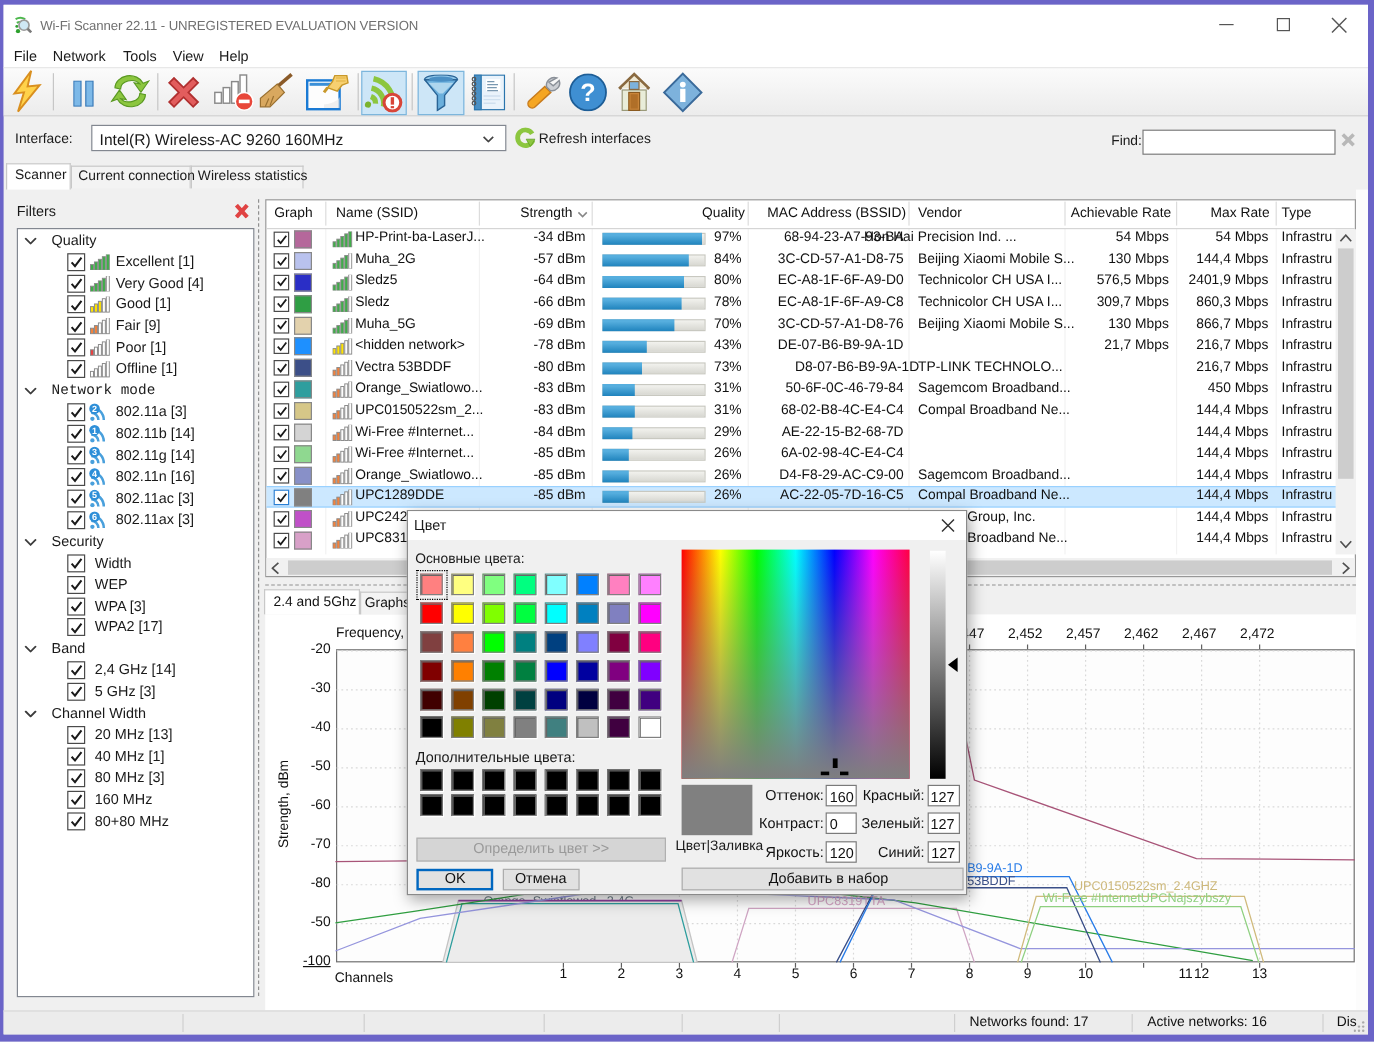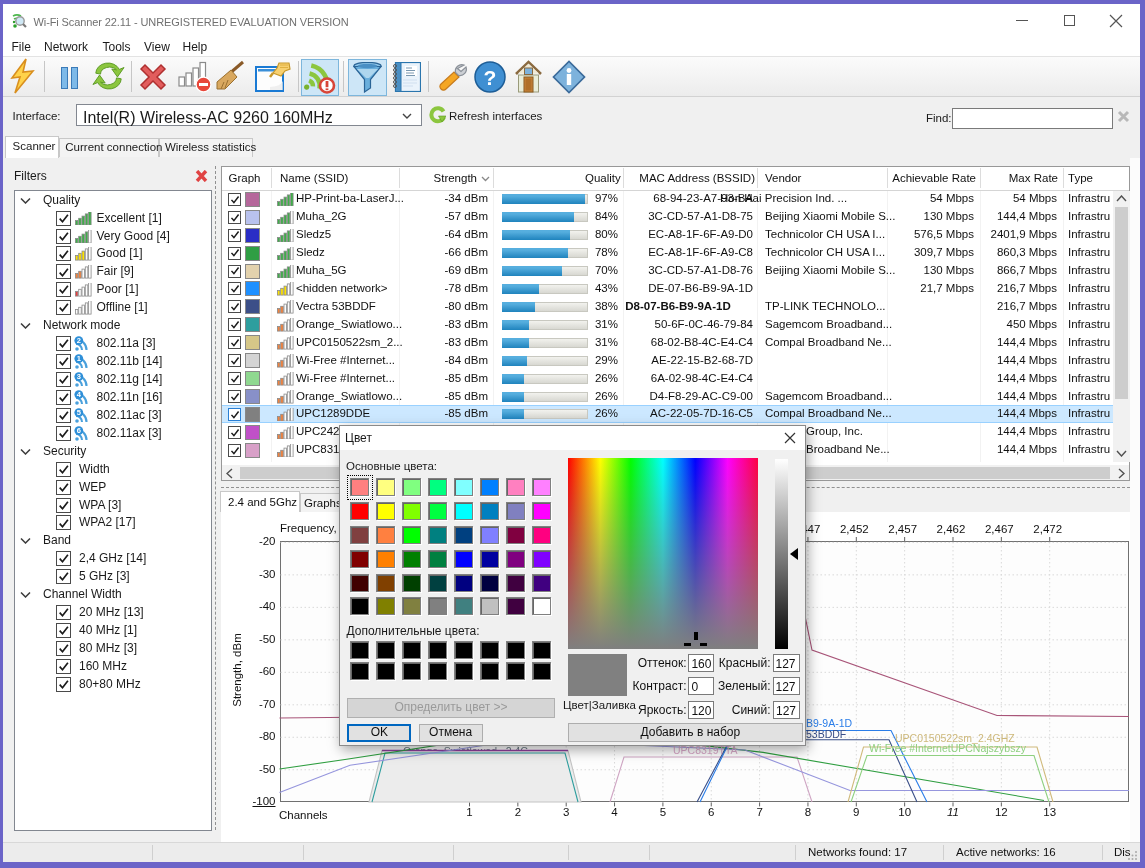--- a/index.html
+++ b/index.html
@@ -122,21 +122,21 @@
 <rect x="9" y="17" width="9" height="15" fill="#c9853a" stroke="#8a5a20" stroke-width="1"></rect>
 <rect x="10.5" y="18.5" width="6" height="12" fill="#b06f28"></rect>
   </svg>
 <svg class="abs" style="left:551px;top:59px" width="36" height="36" viewBox="0 0 36 36">
 <rect x="7" y="7" width="22" height="22" transform="rotate(45 18 18)" fill="#7db2dc" stroke="#3a6a9a" stroke-width="1.6"></rect>
 <circle cx="18" cy="11.5" r="2.4" fill="#fff"></circle>
 <rect x="15.8" y="15" width="4.4" height="11" fill="#fff"></rect>
   </svg>
 <div class="t" style="left:12.6px;top:109.5px;font-size:11.5px;">Interface:</div>
 <div class="abs" style="left:76px;top:104px;width:346px;height:21.5px;background:#fff;border:1px solid #828790;"></div>
-<div class="t" style="left:83px;top:109px;font-size:16px;text-align:right;">Intel(R) Wireless-AC 9260 160MHz</div>
+<div class="t" style="left:83px;top:109px;font-size:13px;text-align:right;">Intel(R) Wireless-AC 9260 160MHz</div>
 <svg class="abs" style="left:402px;top:113px" width="10" height="6" viewBox="0 0 10 6">
 <path d="M1 1 L5 5 L9 1" stroke="#444" stroke-width="1.4" fill="none"></path>
   </svg>
 <svg class="abs" style="left:429px;top:106px" width="17" height="19" viewBox="0 0 17 19">
 <path d="M14.5 5.5 A6.5 6.5 0 1 0 15 11" fill="none" stroke="#8cc63f" stroke-width="4"></path>
 <path d="M9.5 10 L17 10 L13 16 Z" fill="#8cc63f" stroke="#5a9922" stroke-width="0.6"></path>
 <path d="M14.5 5.5 A6.5 6.5 0 1 0 15 11" fill="none" stroke="none"></path>
   </svg>
 <div class="t" style="left:449px;top:109.5px;font-size:11.5px;">Refresh interfaces</div>
 <div class="t" style="left:926px;top:111.5px;font-size:11.5px;">Find:</div>
@@ -227,21 +227,21 @@
     <rect x="0.4" y="8.5" width="2.5" height="4.6" fill="#fdfdfd" stroke="#8a8a8a" stroke-width="0.8"></rect>
     <rect x="3.6999999999999997" y="6.3" width="2.5" height="6.8" fill="#fdfdfd" stroke="#8a8a8a" stroke-width="0.8"></rect>
     <rect x="7.0" y="4.1" width="2.5" height="9.0" fill="#fdfdfd" stroke="#8a8a8a" stroke-width="0.8"></rect>
     <rect x="10.299999999999999" y="1.9000000000000004" width="2.5" height="11.2" fill="#fdfdfd" stroke="#8a8a8a" stroke-width="0.8"></rect>
     <rect x="13.6" y="-0.3000000000000007" width="2.5" height="13.4" fill="#fdfdfd" stroke="#8a8a8a" stroke-width="0.8"></rect>
   </svg>
 <div class="t" style="left:96.5px;top:300.28px;">Offline [1]</div>
 <svg class="abs" style="left:20px;top:323.21px" width="11" height="6" viewBox="0 0 11 6">
 <path d="M1 0.5 L5.5 5 L10 0.5" stroke="#3c3c3c" stroke-width="1.5" fill="none"></path>
   </svg>
-<div class="t" style="left:43px;top:318.21px;">Network mode</div>
+<div class="t" style="left:43px;top:318.21px;font-family:Liberation Mono, monospace;">Network mode</div>
 <div class="abs" style="left:55.5px;top:336.14px;width:15px;height:15px;background:#fff;border:1px solid #4a4a4a;"></div>
 <svg class="abs" style="left:57.6px;top:338.24px" width="11.25" height="11.25" viewBox="0 0 10 10">
 <path d="M1.5 5 L4 7.8 L8.8 1.5" stroke="#1a1a1a" stroke-width="1.5" fill="none"></path>
   </svg>
 <svg class="abs" style="left:73.5px;top:336.14px" width="17" height="15" viewBox="0 0 17 15">
 <path d="M2 3.5 A10.5 10.5 0 0 1 12.5 14" stroke="#49a0dc" stroke-width="2.1" fill="none"></path>
 <path d="M2 8 A6 6 0 0 1 8 14" stroke="#49a0dc" stroke-width="2.1" fill="none"></path>
 <circle cx="3" cy="13" r="1.8" fill="#49a0dc"></circle>
 <circle cx="4.8" cy="4.6" r="4.4" fill="#2e8fd8"></circle>
 <text x="4.8" y="7.4" font-size="7.5" font-weight="bold" fill="#fff" text-anchor="middle" font-family="Liberation Sans">2</text>
@@ -546,22 +546,22 @@
     <rect x="0.4" y="8.5" width="2.5" height="4.6" fill="#f4823c" stroke="#8a8a8a" stroke-width="0.8"></rect>
     <rect x="3.6999999999999997" y="6.3" width="2.5" height="6.8" fill="#f4823c" stroke="#8a8a8a" stroke-width="0.8"></rect>
     <rect x="7.0" y="4.1" width="2.5" height="9.0" fill="#fdfdfd" stroke="#8a8a8a" stroke-width="0.8"></rect>
     <rect x="10.299999999999999" y="1.9000000000000004" width="2.5" height="11.2" fill="#fdfdfd" stroke="#8a8a8a" stroke-width="0.8"></rect>
     <rect x="13.6" y="-0.3000000000000007" width="2.5" height="13.4" fill="#fdfdfd" stroke="#8a8a8a" stroke-width="0.8"></rect>
   </svg>
 <div class="s" style="left:296px;top:299.88px;">Vectra 53BDDF</div>
 <div class="s" style="left:388px;top:299.88px;width:100px;text-align:right;">-80 dBm</div>
 <div class="abs" style="left:502.4px;top:301.88px;width:85.6px;height:10px;background:linear-gradient(#f2f2ee,#d8d8d2);border:1px solid #c8c8c0;"></div>
 <div class="abs" style="left:502.4px;top:301.88px;width:32.2px;height:10px;background:linear-gradient(#56aede 20%,#1f83bd);"></div>
-<div class="s" style="left:518px;top:299.88px;width:100px;text-align:right;">38%</div>
-<div class="s" style="left:603px;top:299.88px;width:150px;text-align:center;font-weight:bold;">D8-07-B6-B9-9A-1D</div>
+<div class="s" style="left:518px;top:299.88px;width:100px;text-align:right;">73%</div>
+<div class="s" style="left:616px;top:299.88px;width:150px;text-align:right;">D8-07-B6-B9-9A-1D</div>
 <div class="s" style="left:765px;top:299.88px;">TP-LINK TECHNOLO...</div>
 <div class="s" style="left:957px;top:299.88px;width:100px;text-align:right;">216,7 Mbps</div>
 <div class="s" style="left:1068px;top:299.88px;width:42px;overflow:hidden;">Infrastruc</div>
 <div class="abs" style="left:228px;top:318.31px;width:13px;height:13px;background:#fff;border:1px solid #4a4a4a;"></div>
 <svg class="abs" style="left:229.82px;top:320.13px" width="9.75" height="9.75" viewBox="0 0 10 10">
 <path d="M1.5 5 L4 7.8 L8.8 1.5" stroke="#1a1a1a" stroke-width="1.5" fill="none"></path>
   </svg>
 <div class="abs" style="left:245px;top:317.31px;width:15px;height:15px;background:#2e9e9e;border:1px solid #888;"></div>
 <svg class="abs" style="left:277px;top:318.31px" width="16.5" height="13.5" viewBox="0 0 16.5 13.5">
     <rect x="0.4" y="8.5" width="2.5" height="4.6" fill="#f4823c" stroke="#8a8a8a" stroke-width="0.8"></rect>
@@ -814,21 +814,21 @@
 <div class="s" style="left:696.25px;top:806.4px;width:30px;text-align:center;">6</div>
 <div class="s" style="left:689.25px;top:523px;width:40px;text-align:center;">2,437</div>
 <div class="s" style="left:744.6px;top:806.4px;width:30px;text-align:center;">7</div>
 <div class="s" style="left:737.6px;top:523px;width:40px;text-align:center;">2,442</div>
 <div class="s" style="left:792.95px;top:806.4px;width:30px;text-align:center;">8</div>
 <div class="s" style="left:785.95px;top:523px;width:40px;text-align:center;">2,447</div>
 <div class="s" style="left:841.3px;top:806.4px;width:30px;text-align:center;">9</div>
 <div class="s" style="left:834.3px;top:523px;width:40px;text-align:center;">2,452</div>
 <div class="s" style="left:889.6500000000001px;top:806.4px;width:30px;text-align:center;">10</div>
 <div class="s" style="left:882.6500000000001px;top:523px;width:40px;text-align:center;">2,457</div>
-<div class="s" style="left:938.0px;top:806.4px;width:30px;text-align:center;font-style:italic;">11</div>
+<div class="s" style="left:982px;top:806.4px;width:30px;text-align:left;">11</div>
 <div class="s" style="left:931.0px;top:523px;width:40px;text-align:center;">2,462</div>
 <div class="s" style="left:986.35px;top:806.4px;width:30px;text-align:center;">12</div>
 <div class="s" style="left:979.35px;top:523px;width:40px;text-align:center;">2,467</div>
 <div class="s" style="left:1034.7px;top:806.4px;width:30px;text-align:center;">13</div>
 <div class="s" style="left:1027.7px;top:523px;width:40px;text-align:center;">2,472</div>
 <svg class="abs" style="left:221px;top:485px" width="919" height="357" viewBox="0 0 919 357">
 <g transform="translate(-221,-485)" fill="none" stroke-width="1.1">
 <text x="403" y="754.5" font-size="10.5" fill="#6a7a84" stroke="none" font-family="Liberation Sans">Orange_Swiatlowod...2,4G...</text>
 <polygon points="369,802 382,750.5 568,750.5 581,802" fill="#ececec" stroke="#c4c4c4"></polygon>
 <line x1="382" y1="750.5" x2="568" y2="750.5" stroke="#8f3f9f" stroke-width="1.4"></line>

